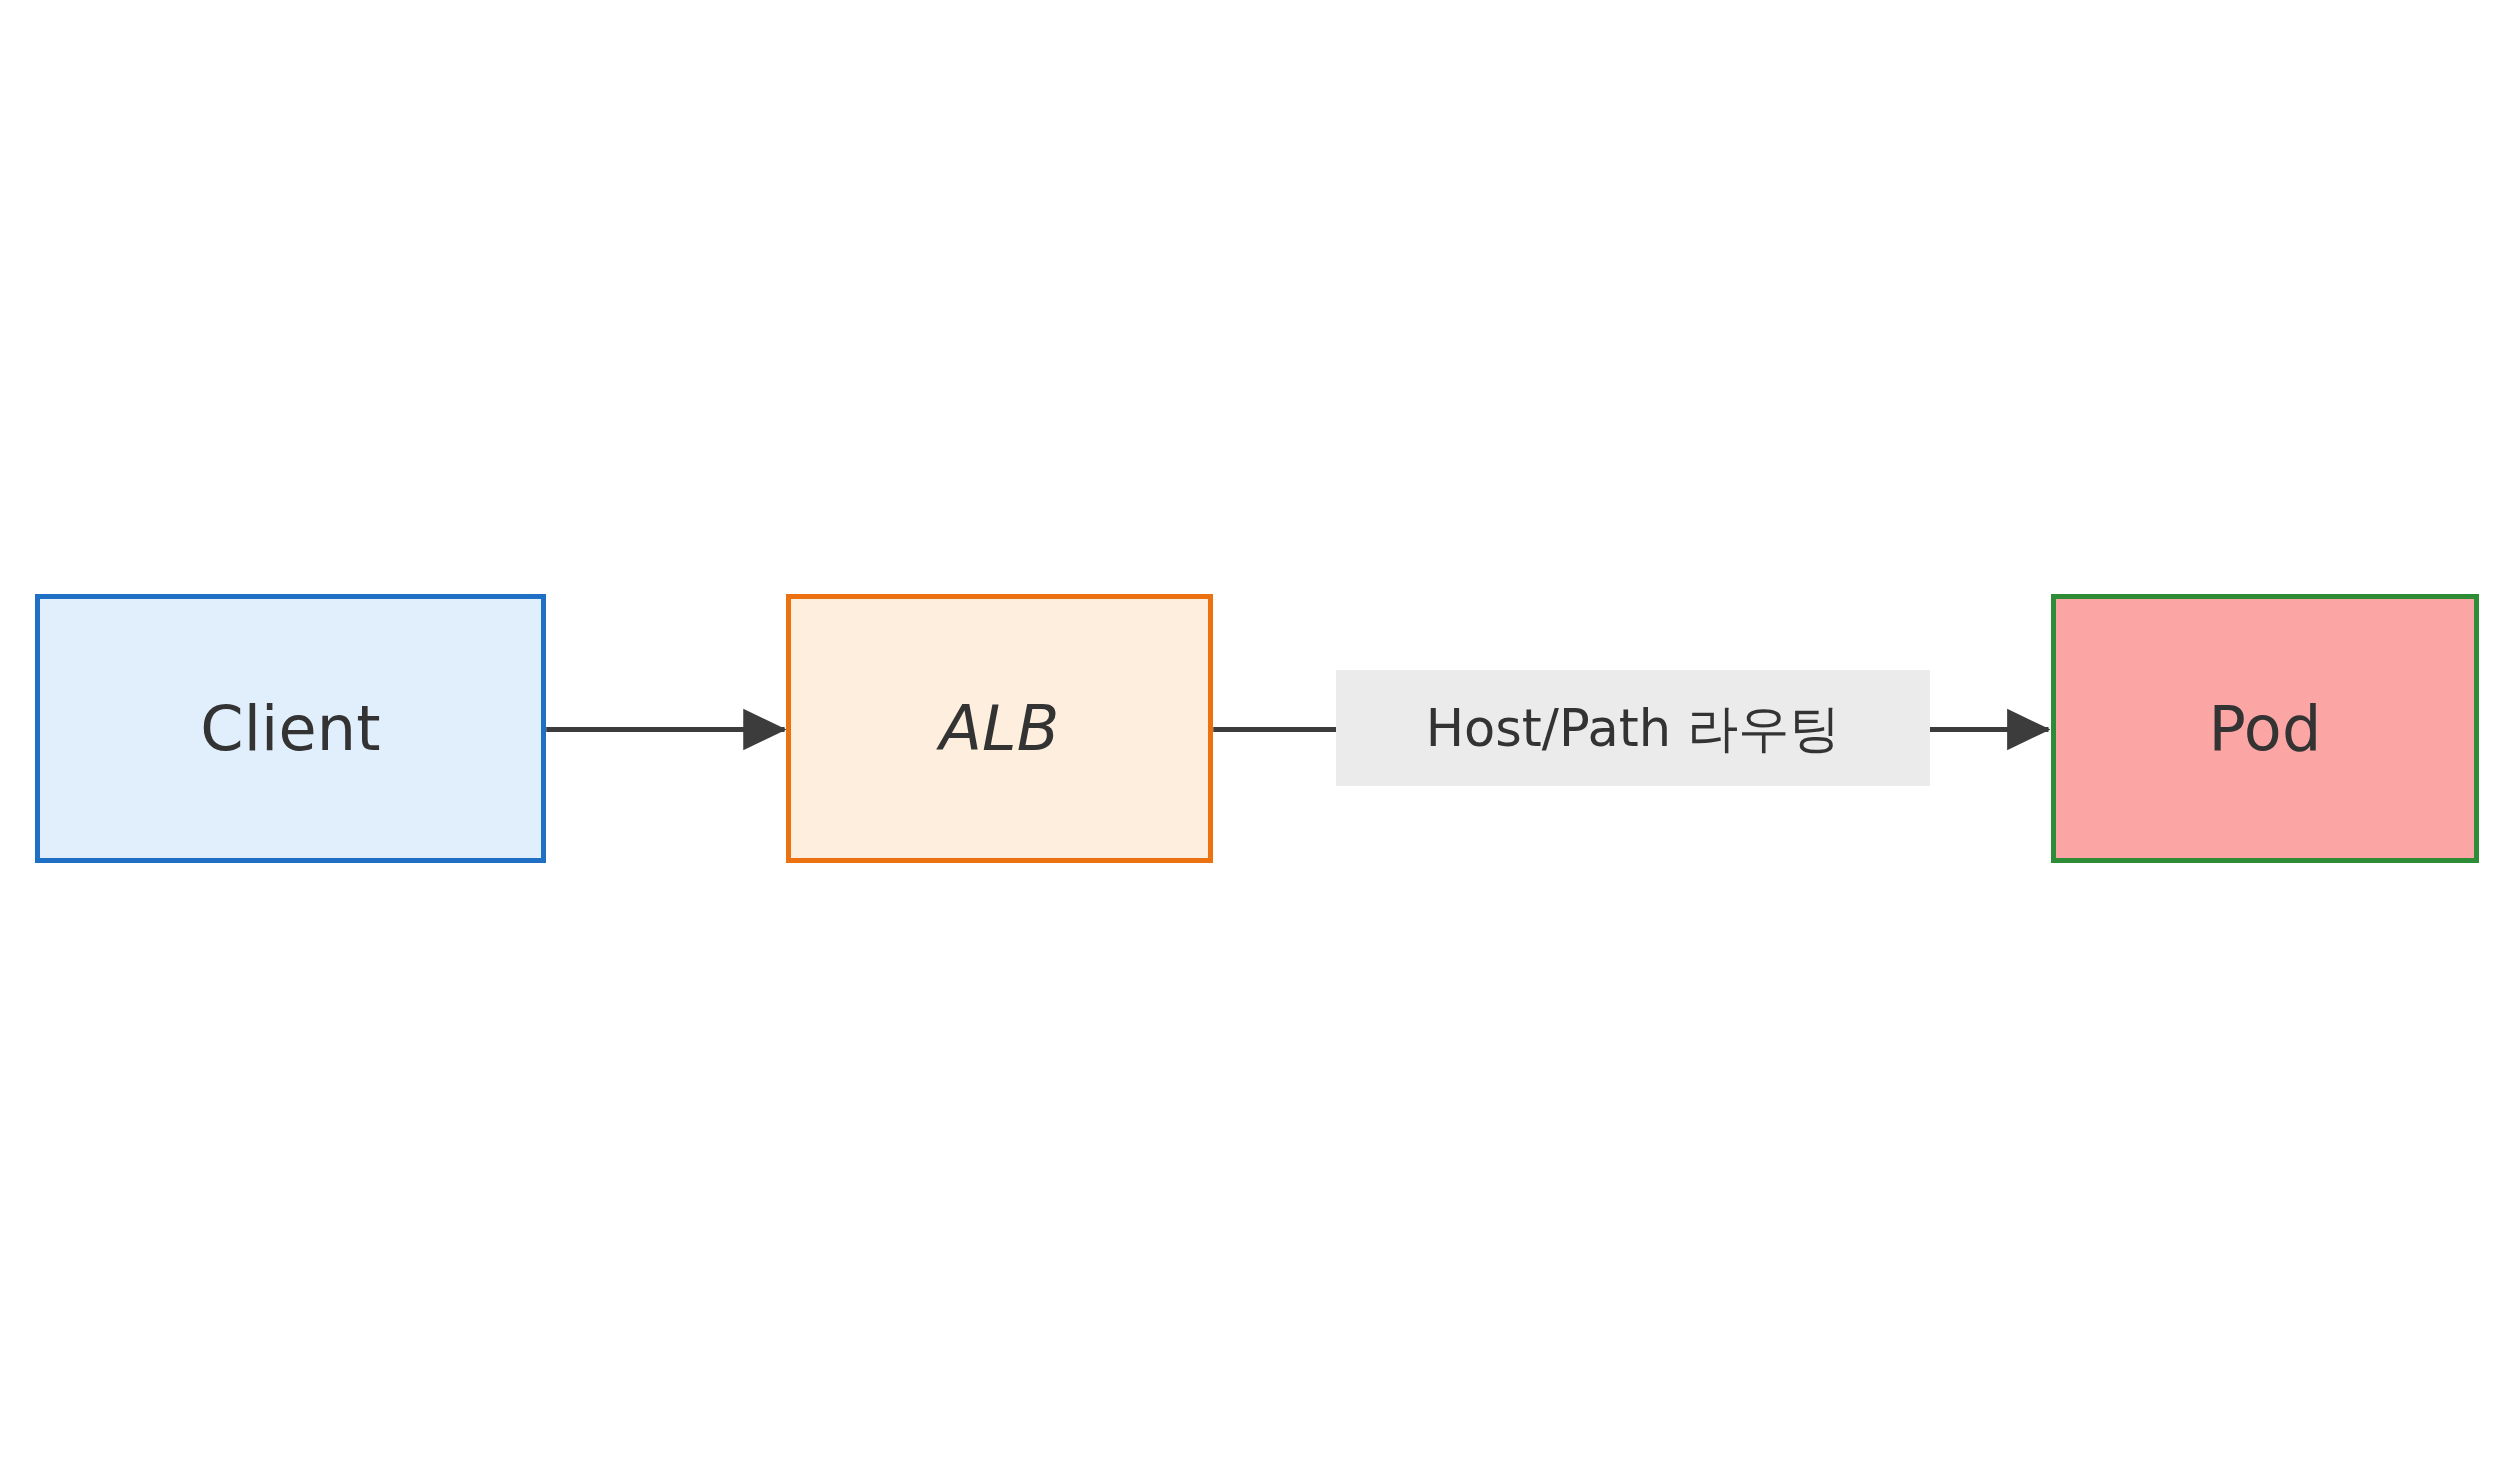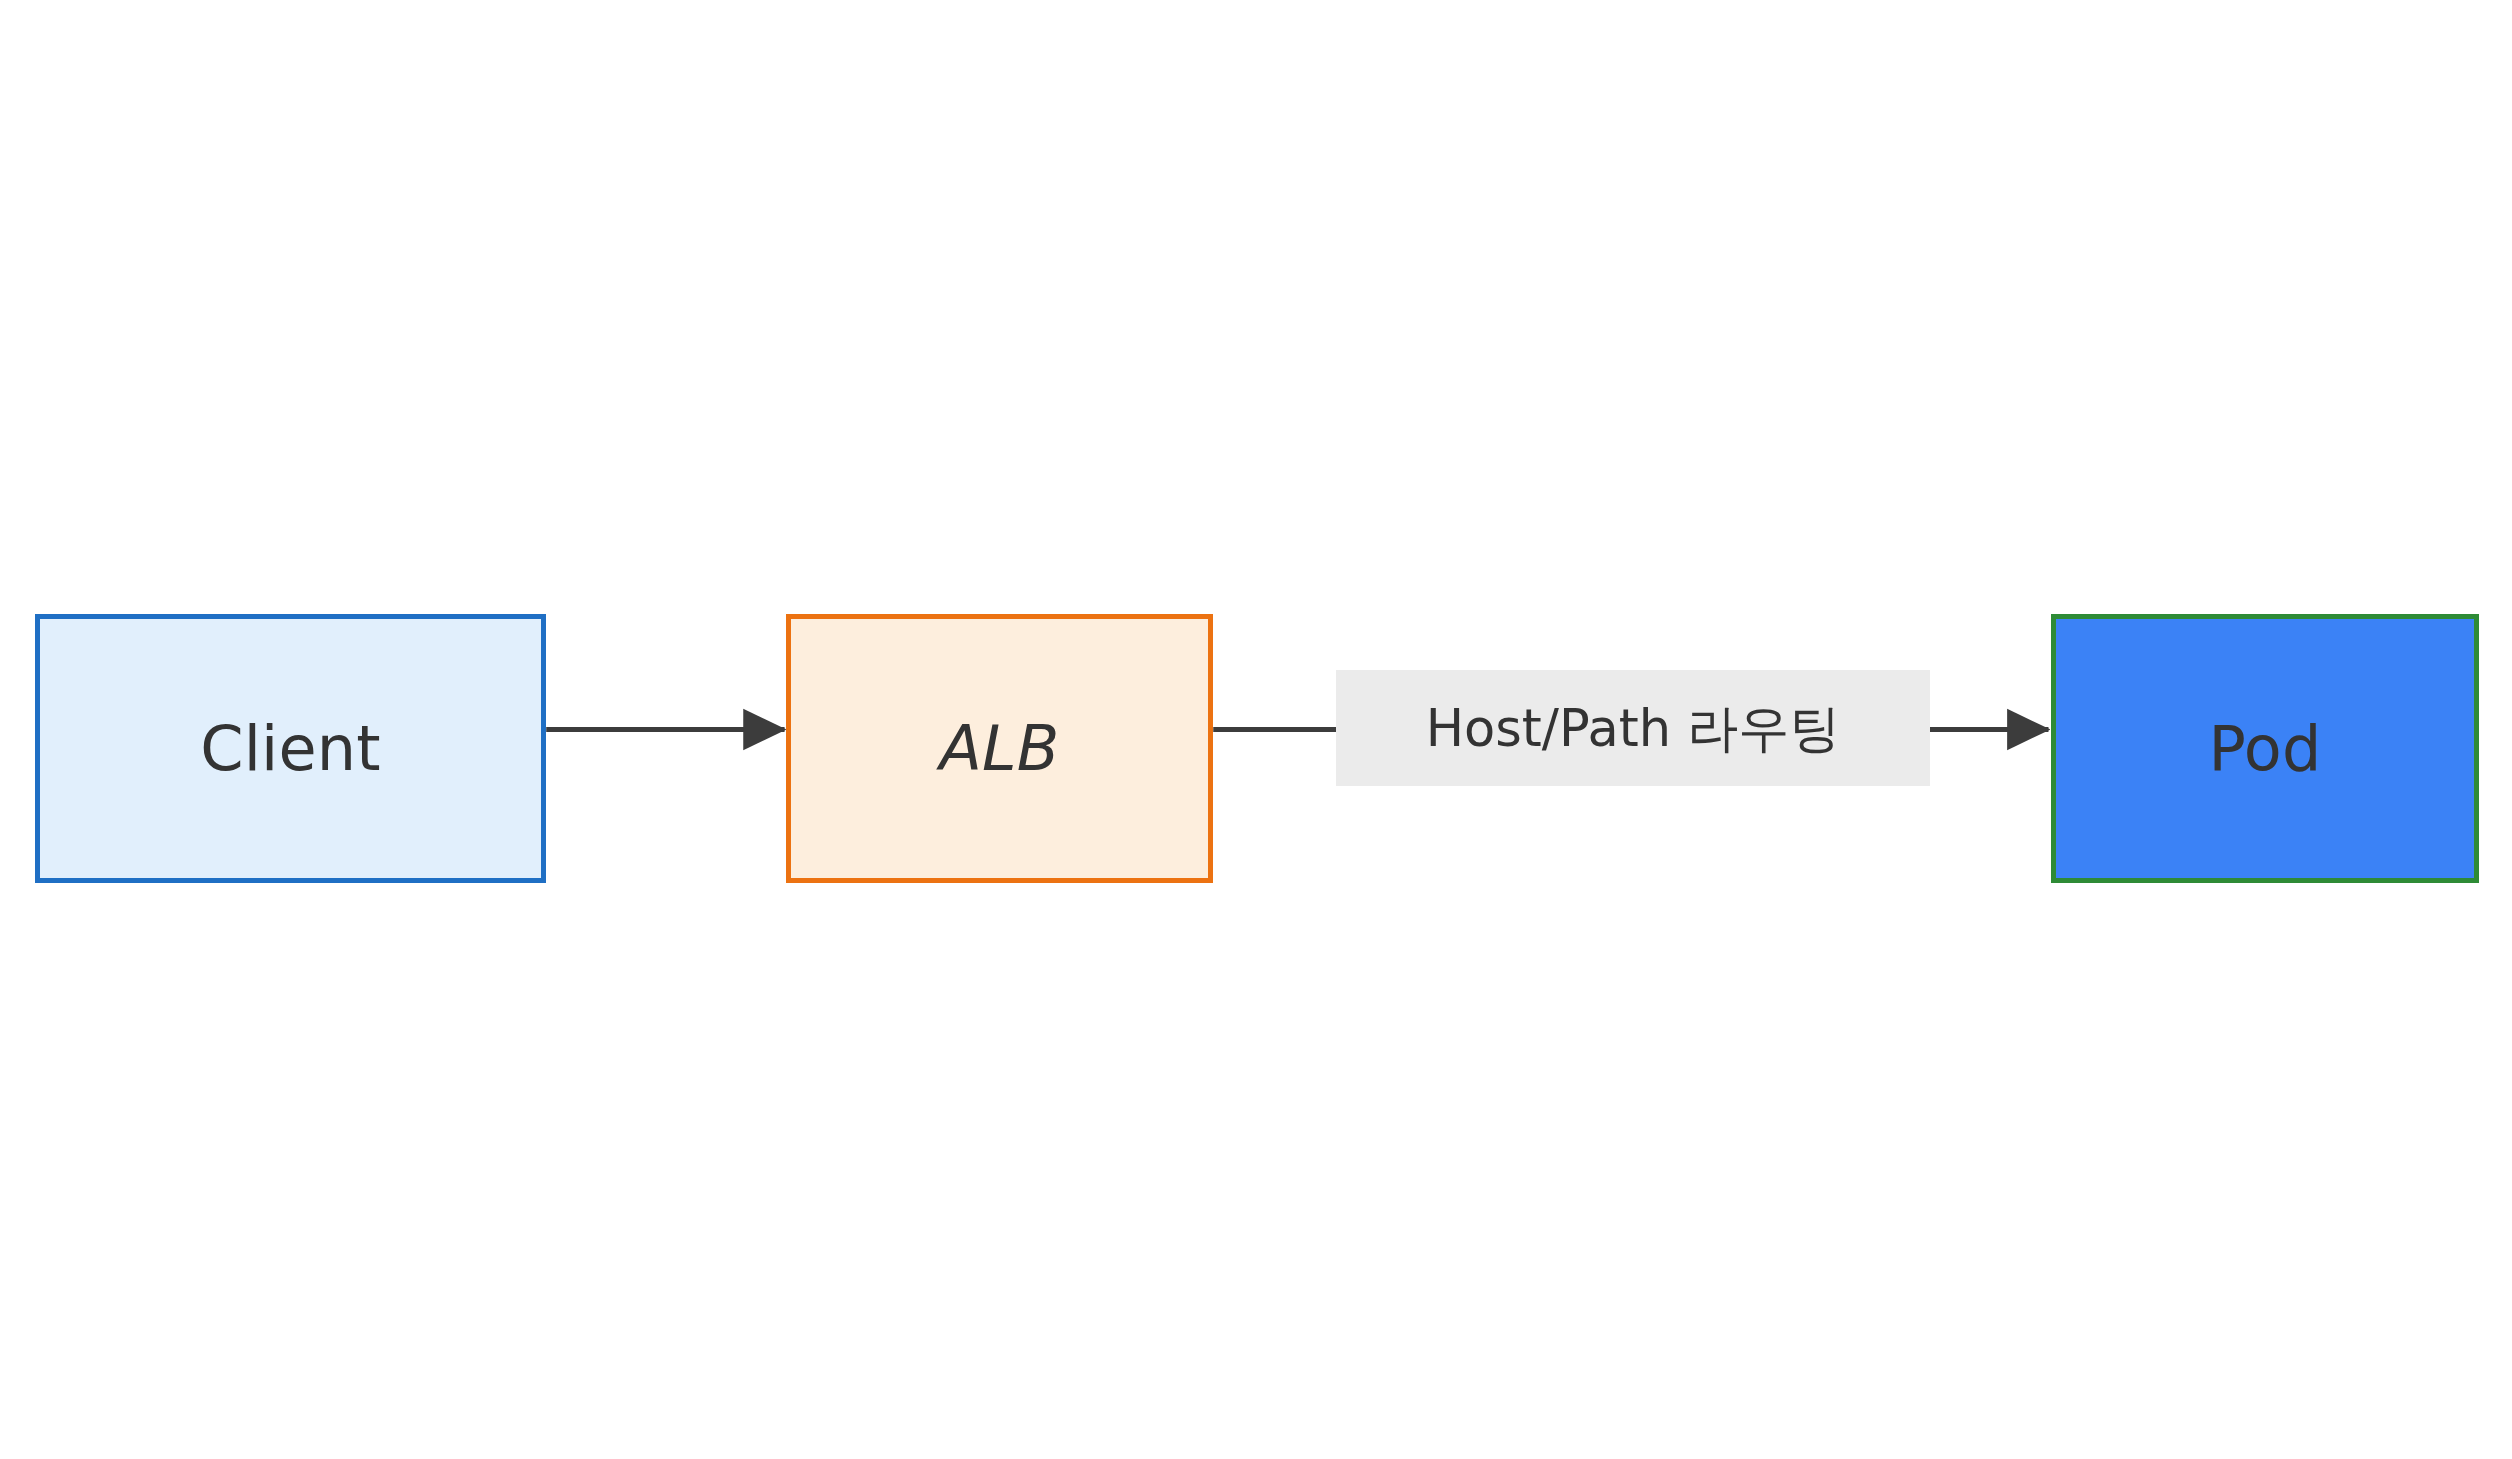--- a/index.html
+++ b/index.html
@@ -27,21 +27,20 @@
   }
   
   .node {
     position: absolute;
     box-sizing: border-box;
     display: flex;
     align-items: center;
     justify-content: center;
     border-style: solid;
     border-width: 5.8px;
-    margin-top: 20px;
   }
   .node-label {
     font-size: 62px;
     line-height: 1;
     color: #333333;
     letter-spacing: 0.2px;
     white-space: nowrap;
     font-weight: 400;
   }
   #node-client {
@@ -106,18 +105,18 @@
   </div>
 
   <div class="node" id="node-alb" style="border-color:#ec7211; background:#fdeedd;font-style:italic;">
     <span class="node-label">ALB</span>
   </div>
 
   <div class="edge-label" style="background:#ebebeb;">
     <span class="edge-label-text">Host/Path 라우팅</span>
   </div>
 
-  <div class="node" id="node-pod" style="border-color:#2e8b36; background:#3b82f6;">
+  <div class="node" id="node-pod" style="border-color:#2e8b36; background:#fca5a5;">
     <span class="node-label">Pod</span>
   </div>
 
 </div>
 
 
 </body></html>

